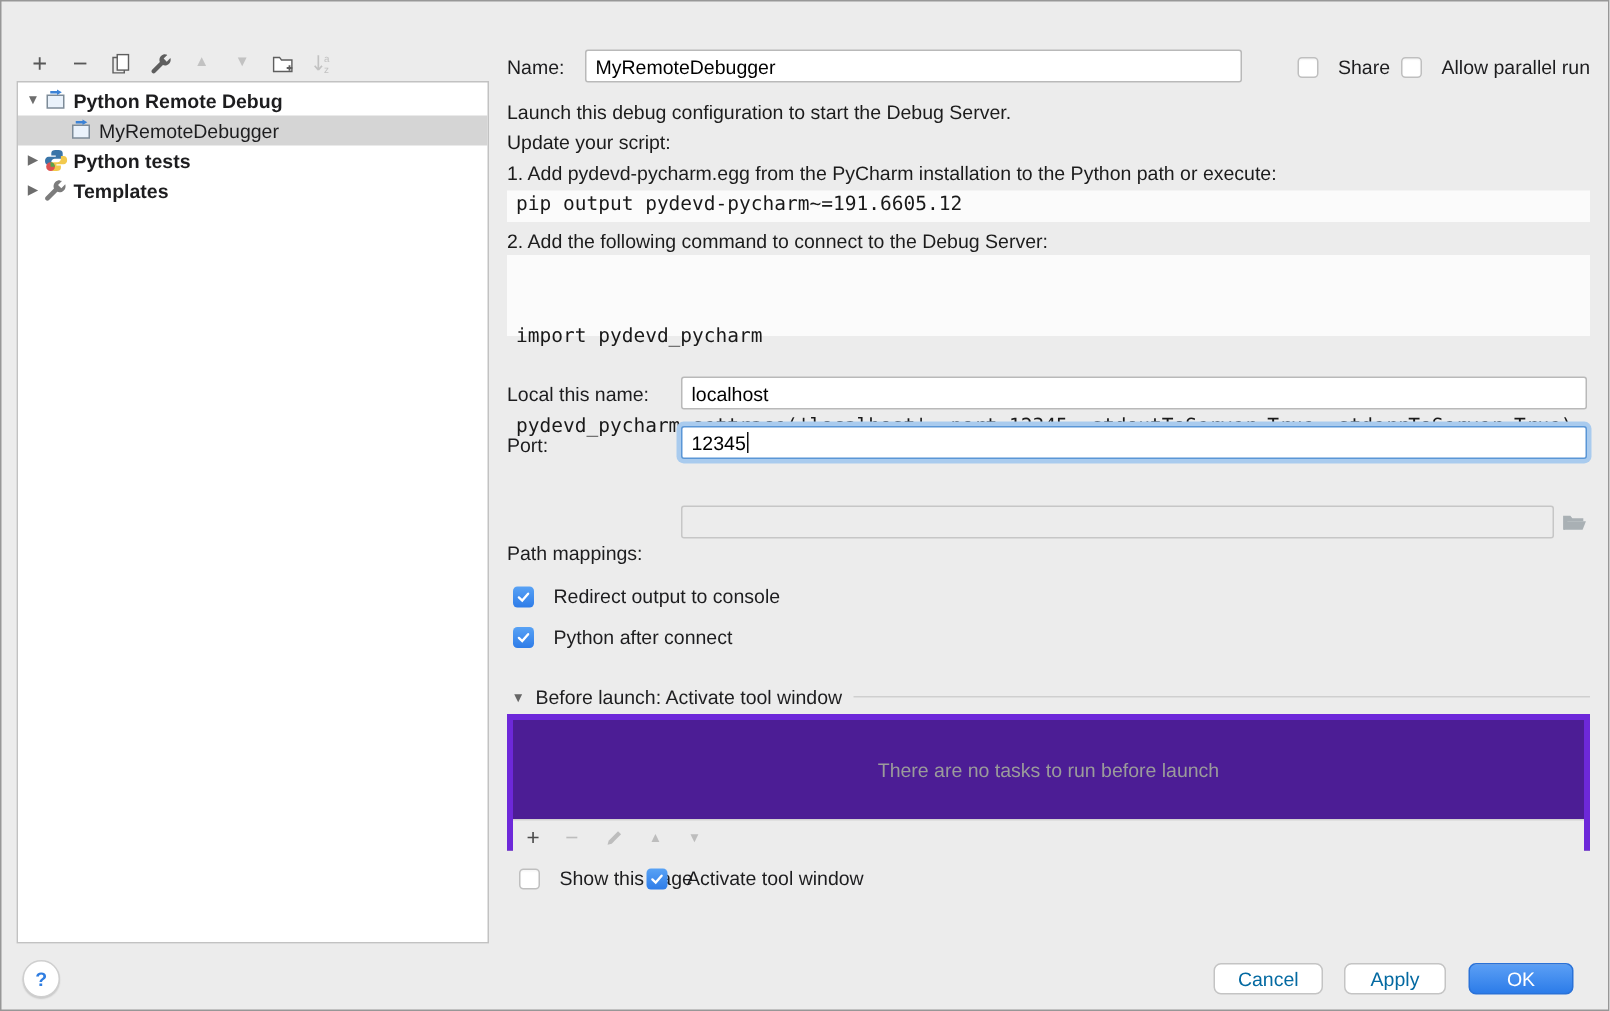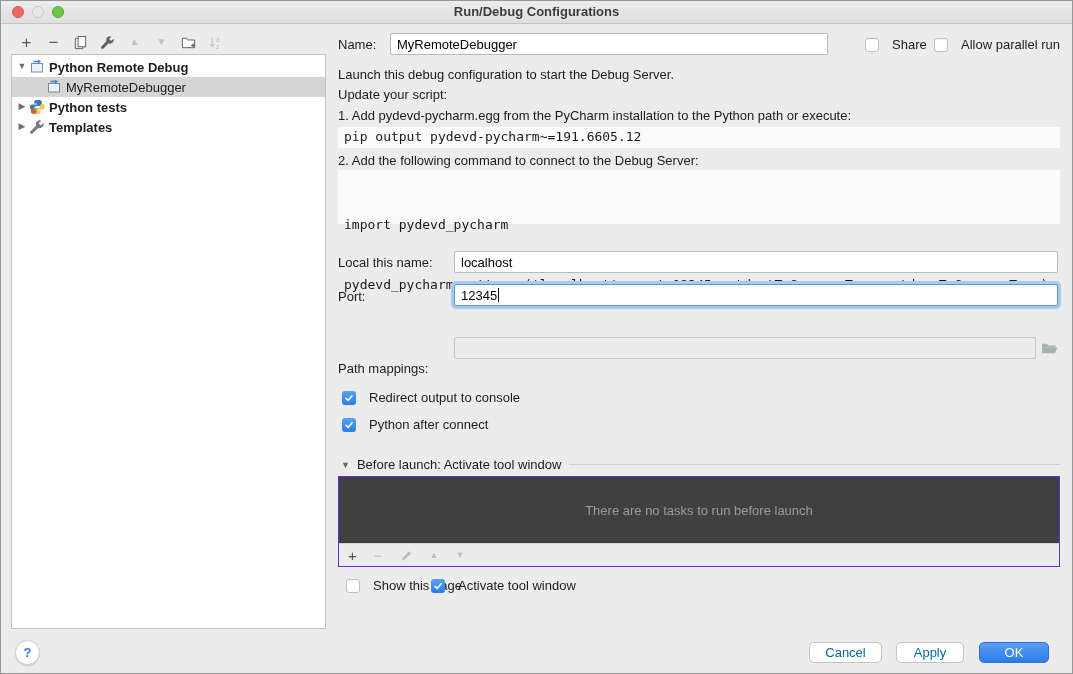--- a/index.html
+++ b/index.html
@@ -51,21 +51,21 @@
   .cbrow{position:absolute;display:flex;align-items:center;gap:13px;white-space:nowrap;}
   .cb{width:14px;height:14px;border-radius:3px;box-sizing:border-box;flex:0 0 auto;}
   .cb.off{background:#fff;border:1px solid #bfbfbf;box-shadow:inset 0 1px 1px rgba(0,0,0,.04);}
   .cb.on{background:linear-gradient(#58a2f5,#2e7ce8);display:flex;align-items:center;justify-content:center;}
 
   .bl-header{position:absolute;left:340px;top:456px;width:719px;display:flex;align-items:center;}
   .bl-arrow{color:#666;font-size:9px;margin-right:7px;}
   .bl-line{flex:1;height:1px;background:#cfcfcf;margin-left:8px;}
 
   .task-box{position:absolute;left:337px;top:475px;width:722px;height:91px;box-sizing:border-box;
-    border:1px solid #6d28d9;background:#404040;}
+    border:4px solid #6d28d9;background:#4c1d95;}
   .task-empty{height:66px;display:flex;align-items:center;justify-content:center;color:#9b9b9b;}
   .task-toolbar{height:22px;background:#ececec;border-top:1px solid #d2d2d2;display:flex;align-items:center;padding-left:9px;gap:17px;}
   .tt-gly{font-size:15px;line-height:1;color:#4c4c4c;}
   .tt-gly.dis{color:#bdbdbd;}
   .tt-tri{font-size:9px;color:#bdbdbd;}
 
   .browse{position:absolute;left:1038px;top:339px;width:20px;height:16px;display:flex;align-items:center;justify-content:center;}
 
   .help{position:absolute;left:14px;top:639px;width:23px;height:23px;border-radius:50%;background:#fff;
     border:1px solid #cfcfcf;box-shadow:0 1px 1px rgba(0,0,0,.15);display:flex;align-items:center;justify-content:center;
@@ -75,26 +75,20 @@
   .btn-plain{background:#fff;border:1px solid #c4c4c4;color:#0369a1;}
   .btn-cancel{left:808px;width:73px;}
   .btn-apply{left:895px;width:68px;}
   .btn-ok{left:978px;width:70px;background:linear-gradient(#5b9ff5,#2c7ce9);border:1px solid #2a72d8;color:#fff;}
 </style>
 </head>
 <body>
 
 <div class="window">
 
-  <div class="titlebar">
-    <span class="traffic t-close"></span>
-    <span class="traffic t-min"></span>
-    <span class="traffic t-zoom"></span>
-    <div class="title">Run/Debug Configurations</div>
-  </div>
 
   <div class="sb-toolbar">
     <div class="sb-btn">
         <span class="gly">+</span>
       </div>
     <div class="sb-btn">
         <span class="gly">−</span>
       </div>
     <div class="sb-btn">
       <svg width="15" height="15" viewBox="0 0 16 16">

